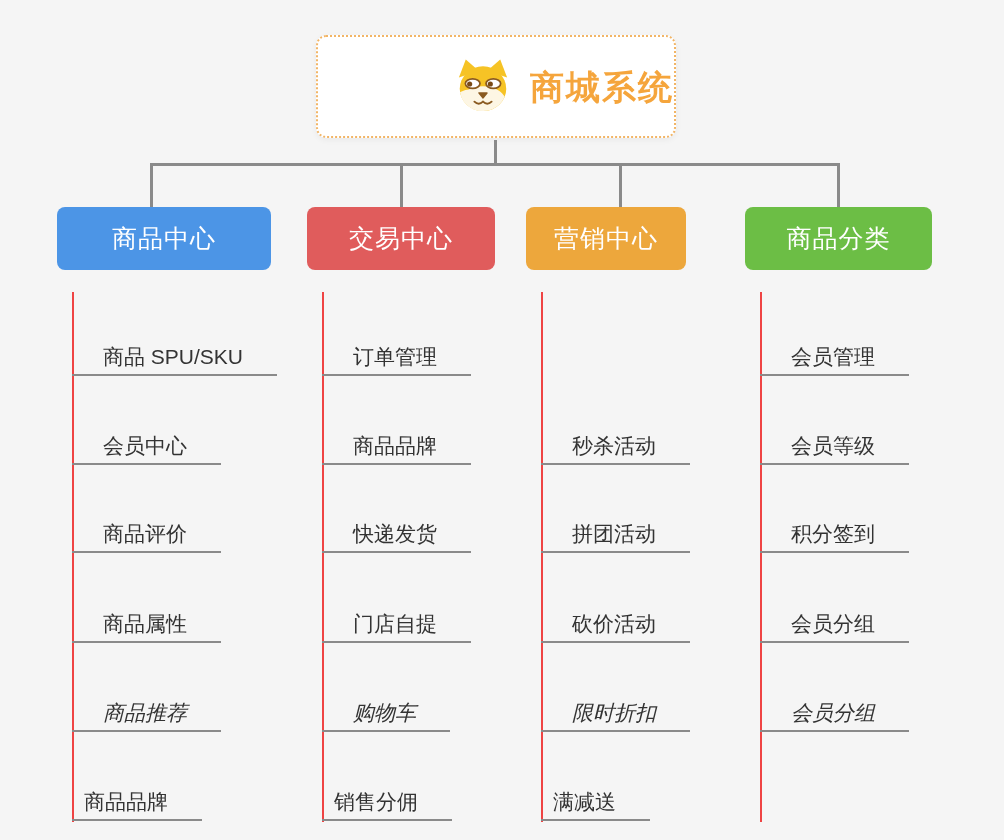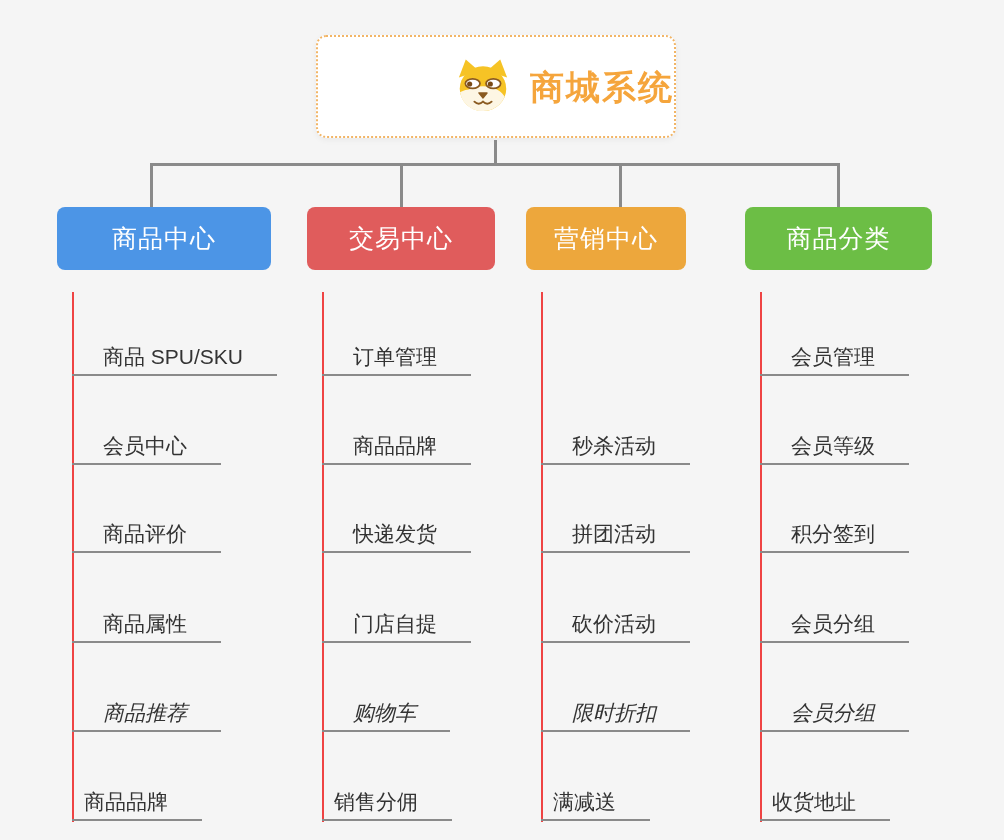--- a/index.html
+++ b/index.html
@@ -150,16 +150,15 @@
     <div class="item i4">限时折扣</div>
     <div class="item i5">满减送</div>
   </div>
 
   <div class="col c3">
     <div class="item i0">会员管理</div>
     <div class="item i1">会员等级</div>
     <div class="item i2">积分签到</div>
     <div class="item i3">会员分组</div>
     <div class="item i4">会员分组</div>
-    <div class="item i5">收货地址</div>
   </div>
 
 </div>
 
 </body></html>

